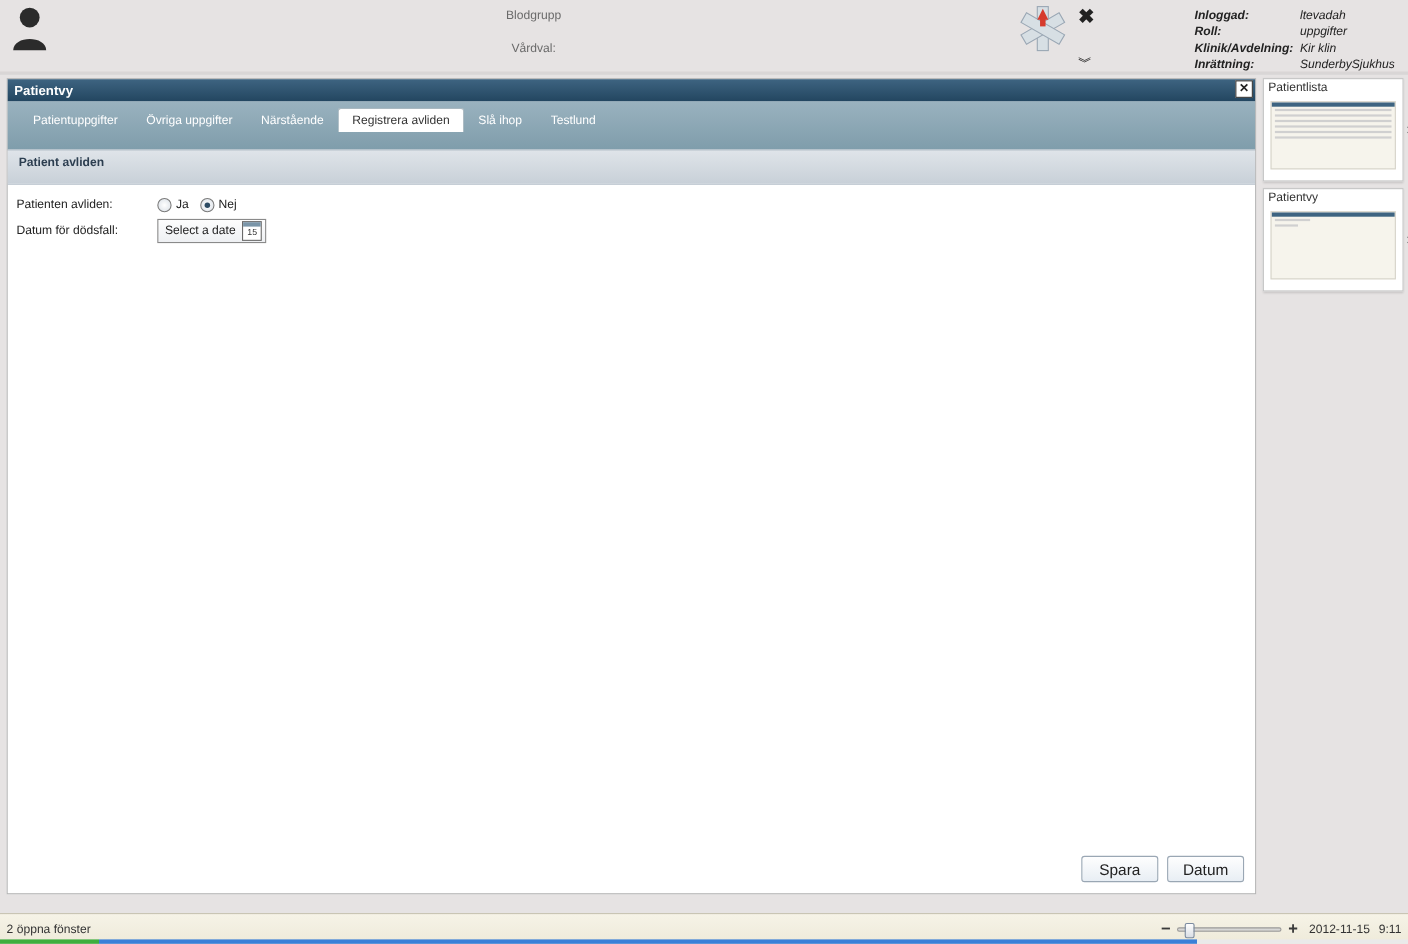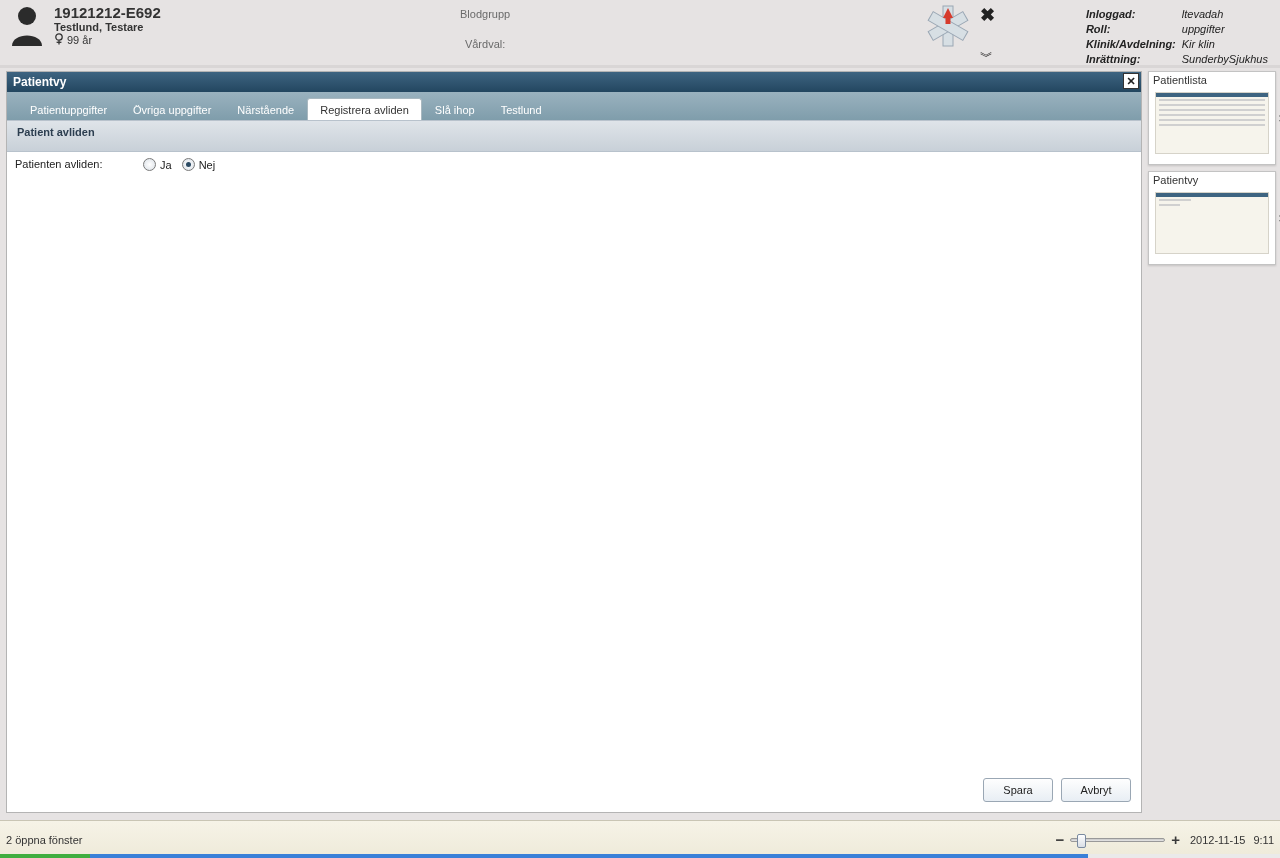--- a/index.html
+++ b/index.html
@@ -15,76 +15,62 @@
   .center-labels div { margin-bottom: 18px; }
   .alerts { position:absolute; right: 285px; top: 4px; display:flex; align-items:flex-start; gap: 8px; }
   .x-btn { font-size: 18px; font-weight:bold; color:#222; cursor:pointer; }
   .chev { position:absolute; right: 287px; top: 48px; font-size: 13px; color:#222; }
   .login-info { position:absolute; right: 6px; top: 6px; font-size: 11px; color:#222; }
   .login-info table td { padding: 0 4px 1px 0; white-space:nowrap;font-style:italic; }
   .login-info table td:first-child { font-weight:bold; }
   .workspace { position:absolute; left:6px; top:71px; width:1136px; height:742px; background:#fff; border:1px solid #b4b4b4; }
   .ws-title { height:20px; line-height:20px; background: linear-gradient(#3e6481,#234660); color:#fff; font-weight:bold; padding-left:6px; position:relative; font-size:12px; }
   .ws-close { position:absolute; right:2px; top:1px; width:16px; height:16px; background:#fff; border:1px solid #333; text-align:center; line-height:14px; font-weight:bold; color:#222; cursor:pointer; font-size:11px; }
-  .tabs { height:28px; background: linear-gradient(#9ab2bf,#7f9dab); display:flex; padding-left:10px; gap:0; }
+  .tabs { height:44px; background: linear-gradient(#9ab2bf,#7f9dab); display:flex; padding-left:10px; gap:0; }
   .tab { height:22px; line-height:22px; padding:0 12px; color:#fff; font-size:11px; cursor:pointer; border:1px solid transparent; border-bottom:none; border-radius:3px 3px 0 0; margin-top:6px; }
   .tab.active { background:#fff; color:#333; border-color:#a9b8c0; }
   .section-hdr { height:32px; line-height:22px; background: linear-gradient(#dfe4e9,#c8d0d8); color:#2c3e50; font-weight:bold; padding-left:10px; border-bottom:1px solid #b8c2cc; border-top:1px solid #b8c2cc; }
   .form-area { padding:6px 8px; font-size:11px; color:#222; }
-  .form-row { display:flex; align-items:flex-start; height:24px; }
+  .form-row { display:flex; align-items:center; height:24px; }
   .form-row .lbl { width:128px; }
   .radio { display:inline-flex; align-items:center; margin-right:10px; }
   .radio-dot { width:13px; height:13px; border:1px solid #7a7a7a; border-radius:50%; background: radial-gradient(#fff,#d9dfe6); display:inline-flex; align-items:center; justify-content:center; margin-right:4px; }
   .radio-dot.sel::after { content:""; width:5px; height:5px; background:#2b4a63; border-radius:50%; display:block; }
   .date-picker { display:inline-flex; align-items:center; border:1px solid #8a8a8a; background: linear-gradient(#fdfdfd,#eef0f3); height:22px; padding:0 3px 0 6px; gap:6px; cursor:pointer; }
   .date-picker .cal { width:18px; height:18px; border:1px solid #6a6a6a; background:#fff; display:flex; align-items:center; justify-content:center; font-size:8px; color:#333; position:relative; }
   .date-picker .cal::before { content:""; position:absolute; top:0; left:0; right:0; height:4px; background:#7a95a8; }
   .buttons { position:absolute; right:10px; bottom:10px; display:flex; gap:8px; }
-  .btn { min-width:70px; height:24px; border:1px solid #9aa7b4; background: linear-gradient(#fefefe,#e8eef4); border-radius:3px; cursor:pointer; font-size:11px; color:#222; }
+  .btn { min-width:70px; height:24px; border:1px solid #9aa7b4; background: linear-gradient(#fefefe,#e8eef4); border-radius:3px; cursor:pointer; font-size:14px; color:#222; }
   .side-panels { position:absolute; right:4px; top:71px; width:128px; }
   .panel { background:#fff; border:1px solid #c3c3c3; margin-bottom:6px; position:relative; box-shadow: 0 1px 2px rgba(0,0,0,0.15); }
   .panel-title { font-size:11px; color:#333; padding:2px 4px; }
   .panel-thumb { margin:4px 6px 10px 6px; height:62px; background:#f6f4ec; border:1px solid #d6d3c9; position:relative; overflow:hidden; }
   .panel-thumb .bar { height:4px; background:#3e6481; }
   .panel-thumb .lines { padding:2px 3px; }
   .panel-thumb .lines div { height:2px; background:#d0d0d0; margin-bottom:3px; }
   .panel .px { position:absolute; right:-14px; top:50%; transform:translateY(-50%); font-size:13px; color:#555; cursor:pointer; }
-  .statusbar { position:absolute; left:0; right:0; bottom:0; height:38px; background: linear-gradient(#f6f3e7,#eeead9); border-top:1px solid #c9c5b4; display:flex; align-items:center; padding:0 6px; font-size:11px; color:#333; }
+  .statusbar { position:absolute; left:0; right:0; bottom:0; height:28px; background: linear-gradient(#f6f3e7,#eeead9); border-top:1px solid #c9c5b4; display:flex; align-items:center; padding:0 6px; font-size:11px; color:#333; }
   .statusbar .grow { flex:1; }
   .zoom { display:flex; align-items:center; gap:6px; margin-right:10px; }
   .zoom .track { width:95px; height:4px; background: linear-gradient(#c7c7c7,#e7e7e7); border:1px solid #999; border-radius:2px; position:relative; }
   .zoom .thumb { position:absolute; left:6px; top:-5px; width:9px; height:14px; background: linear-gradient(#fefefe,#d9dee5); border:1px solid #7a8aa0; border-radius:2px; }
   .zoom .pm { font-size:15px; font-weight:bold; color:#3a3a3a; cursor:pointer; }
   .taskbar { position:absolute; left:0; right:0; bottom:0; height:4px; background: linear-gradient(90deg,#3fae3f 0 7%, #3a80d8 7% 85%, #eaeaea 85% 100%); }
 </style>
 </head>
 <body>
 
 <div class="topbar">
   <div class="patient-block">
     <span class="person-icon">
       <svg width="38" height="42" viewBox="0 0 38 42">
         <circle cx="19" cy="12" r="9" fill="#2b2b2b"></circle>
         <path d="M4 42 C4 28 34 28 34 42 Z" fill="#2b2b2b"></path>
       </svg>
     </span>
-    <div>
-      <div class="pid">19121212-E692</div>
-      <div class="pname">Testlund, Testare</div>
-      <div class="page gender-row">
-        <span>
-          <svg width="10" height="12" viewBox="0 0 10 12">
-              <circle cx="5" cy="4" r="3.2" fill="none" stroke="#333" stroke-width="1.3"></circle>
-              <line x1="5" y1="7.2" x2="5" y2="11.5" stroke="#333" stroke-width="1.3"></line>
-              <line x1="2.6" y1="9.3" x2="7.4" y2="9.3" stroke="#333" stroke-width="1.3"></line>
-            </svg>
-        </span>
-        <span>99 år</span>
-      </div>
-    </div>
   </div>
   <div class="center-labels">
     <div>Blodgrupp</div>
     <div>Vårdval:</div>
   </div>
   <div class="alerts">
     <span>
       <svg width="48" height="44" viewBox="0 0 48 44">
         <g transform="translate(24 22)">
           <rect x="-5" y="-20" width="10" height="40" fill="#d7dfe4" stroke="#9aa7b4"></rect>
@@ -141,24 +127,33 @@
       <span class="lbl">Patienten avliden:</span>
       <span class="radio">
         <span class="radio-dot"></span>
         <span>Ja</span>
       </span>
       <span class="radio">
         <span class="radio-dot sel"></span>
         <span>Nej</span>
       </span>
     </div>
+    <div class="form-row">
+      <span class="lbl">Datum för dödsfall:</span>
+      <span class="date-picker">
+        <span>Select a date</span>
+        <span class="cal">
+            <span style="position:relative;top:1px;">15</span>
+          </span>
+      </span>
+    </div>
   </div>
   <div class="buttons">
     <button class="btn">Spara</button>
-    <button class="btn">Avbryt</button>
+    <button class="btn">Datum</button>
   </div>
 </div>
 
 <div class="side-panels">
   <div class="panel">
     <div class="panel-title">Patientlista</div>
     <div class="panel-thumb">
       <div class="bar"></div>
       <div class="lines">
           <div></div>

